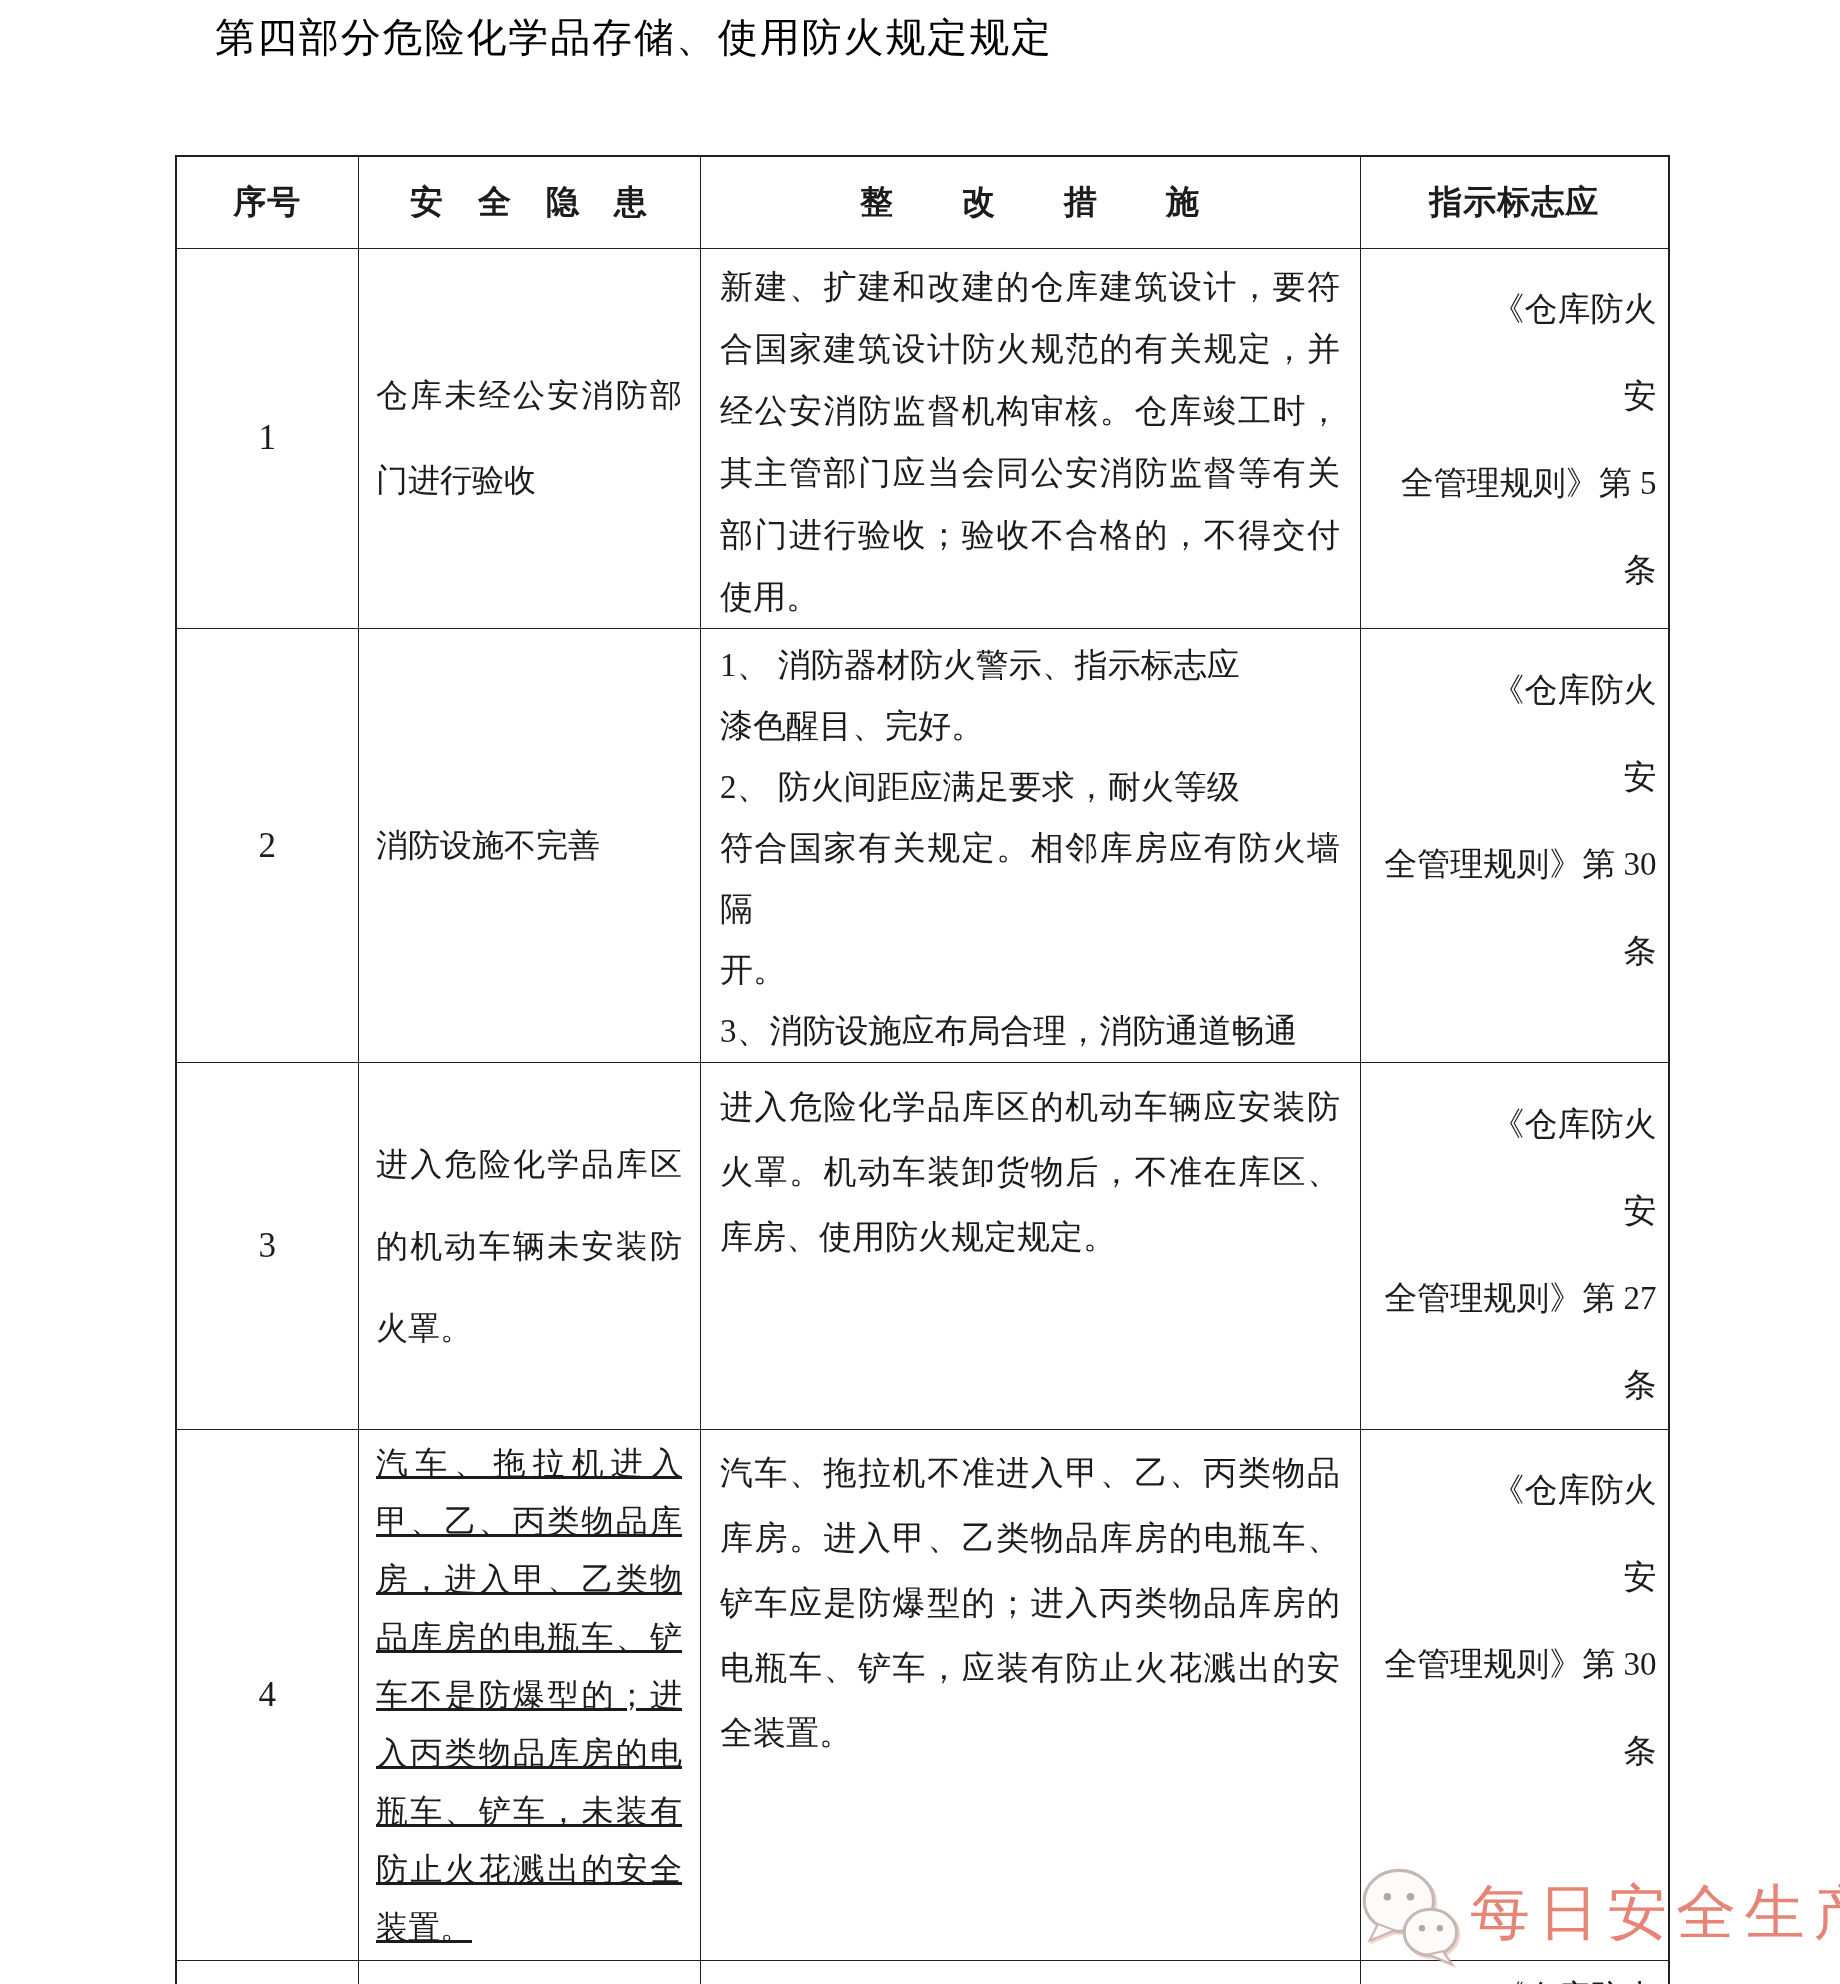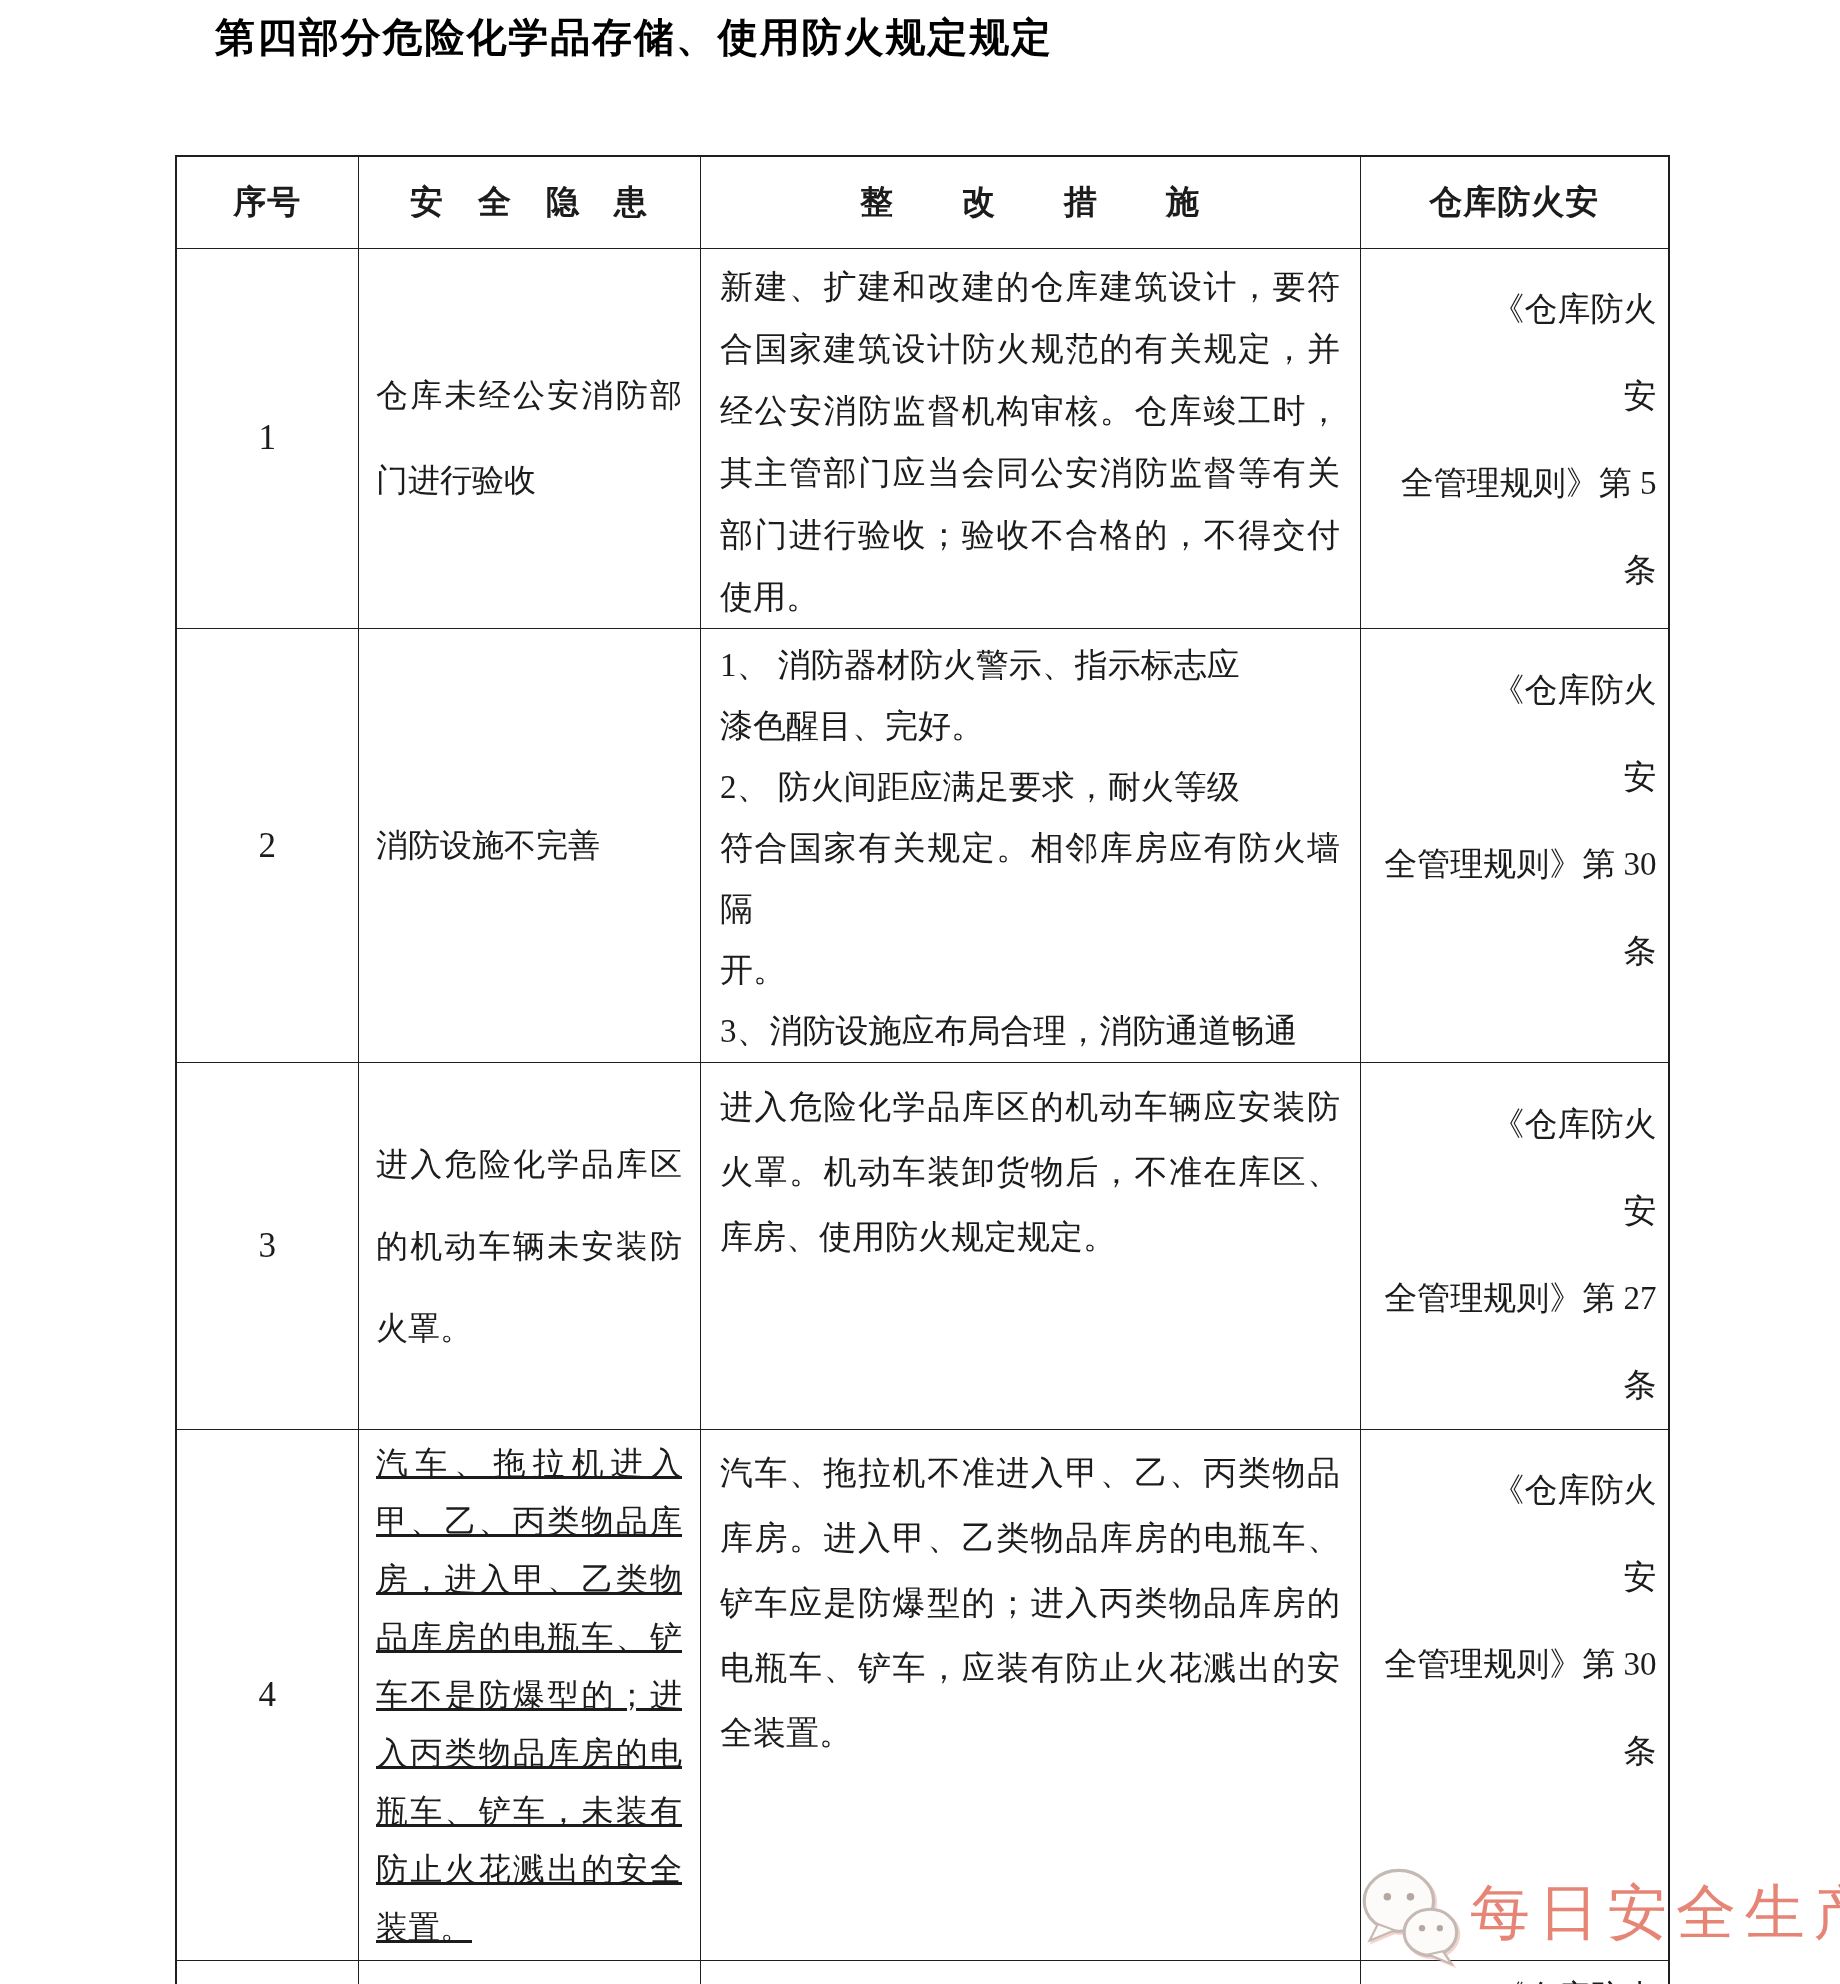--- a/index.html
+++ b/index.html
@@ -4,21 +4,21 @@
 <style>
   html,body{margin:0;padding:0;}
   body{
     width:1841px;height:1984px;position:relative;background:#ffffff;
     font-family:"Liberation Serif","DejaVu Serif",serif;color:#1c1c1c;
     overflow:hidden;
   }
   .doc-title{
     position:absolute;left:215px;top:9.7px;
     font-family:"Liberation Sans","DejaVu Sans",sans-serif;
-    font-weight:700;font-size:40px;letter-spacing:1.9px;color:#000;
+    font-weight:400;font-size:40px;letter-spacing:1.9px;color:#000;
     white-space:nowrap;
   }
   table.reg{
     position:absolute;left:175px;top:155px;width:1492px;
     border-collapse:collapse;table-layout:fixed;
     border:2.9px solid #1f1f1f;
   }
   col.c1{width:182px} col.c2{width:342px} col.c3{width:660px} col.c4{width:309px}
   th,td{border:1.9px solid #1f1f1f;vertical-align:middle;overflow:hidden;}
   tr.hdr{height:92px}
@@ -68,21 +68,21 @@
       <col class="c1">
       <col class="c2">
       <col class="c3">
       <col class="c4">
     </colgroup>
   <tbody>
       <tr class="hdr">
     <th>序号</th>
     <th>安　全　隐　患</th>
     <th>整　　改　　措　　施</th>
-    <th>仓库防火安</th>
+    <th>指示标志应</th>
   </tr>
   <tr class="r1">
     <td class="no">1</td>
     <td class="hazard">仓库未经公安消防部门进行验收</td>
     <td class="measure">新建、扩建和改建的仓库建筑设计，要符合国家建筑设计防火规范的有关规定，并经公安消防监督机构审核。仓库竣工时，其主管部门应当会同公安消防监督等有关部门进行验收；验收不合格的，不得交付使用。</td>
     <td class="basis">《仓库防火安
 全管理规则》第 5
 条</td>
   </tr>
   <tr class="r2">

